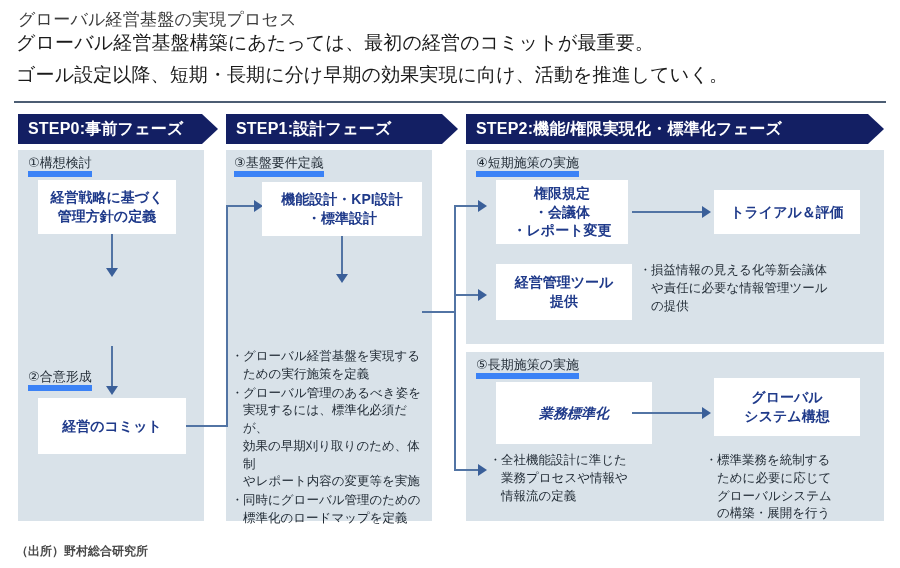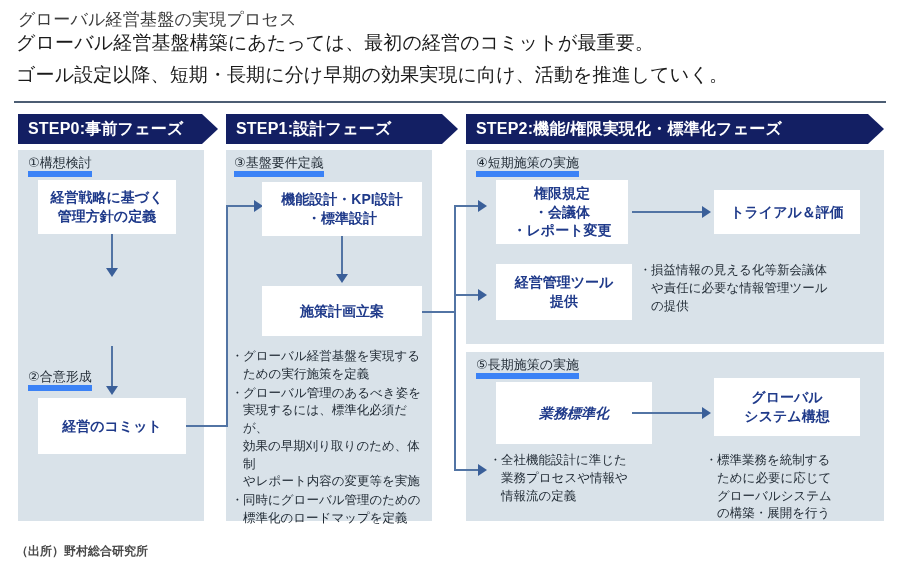--- a/index.html
+++ b/index.html
@@ -177,25 +177,20 @@
   <div class="box" style="left:262px;top:182px;width:160px;height:54px;">
     <span class="inner">
       <span>機能設計・KPI設計</span><br>
       <span>・標準設計</span>
     </span>
   </div>
 
   <div class="ln vline" style="left:341px;top:236px;height:42px;"></div>
   <div class="arrowdown" style="left:336px;top:274px;"></div>
 
-  <div class="box" style="left:262px;top:286px;width:160px;height:50px;">
-    <span class="inner">
-      <span>施策計画立案</span>
-    </span>
-  </div>
 
   <div class="bullets" style="left:232px;top:348px;width:200px;">
     <span class="li">
       <span>グローバル経営基盤を実現する</span><br>
       <span>ための実行施策を定義</span>
     </span>
     <span class="li">
       <span>グローバル管理のあるべき姿を</span><br>
       <span>実現するには、標準化必須だが、</span><br>
       <span>効果の早期刈り取りのため、体制</span><br>

